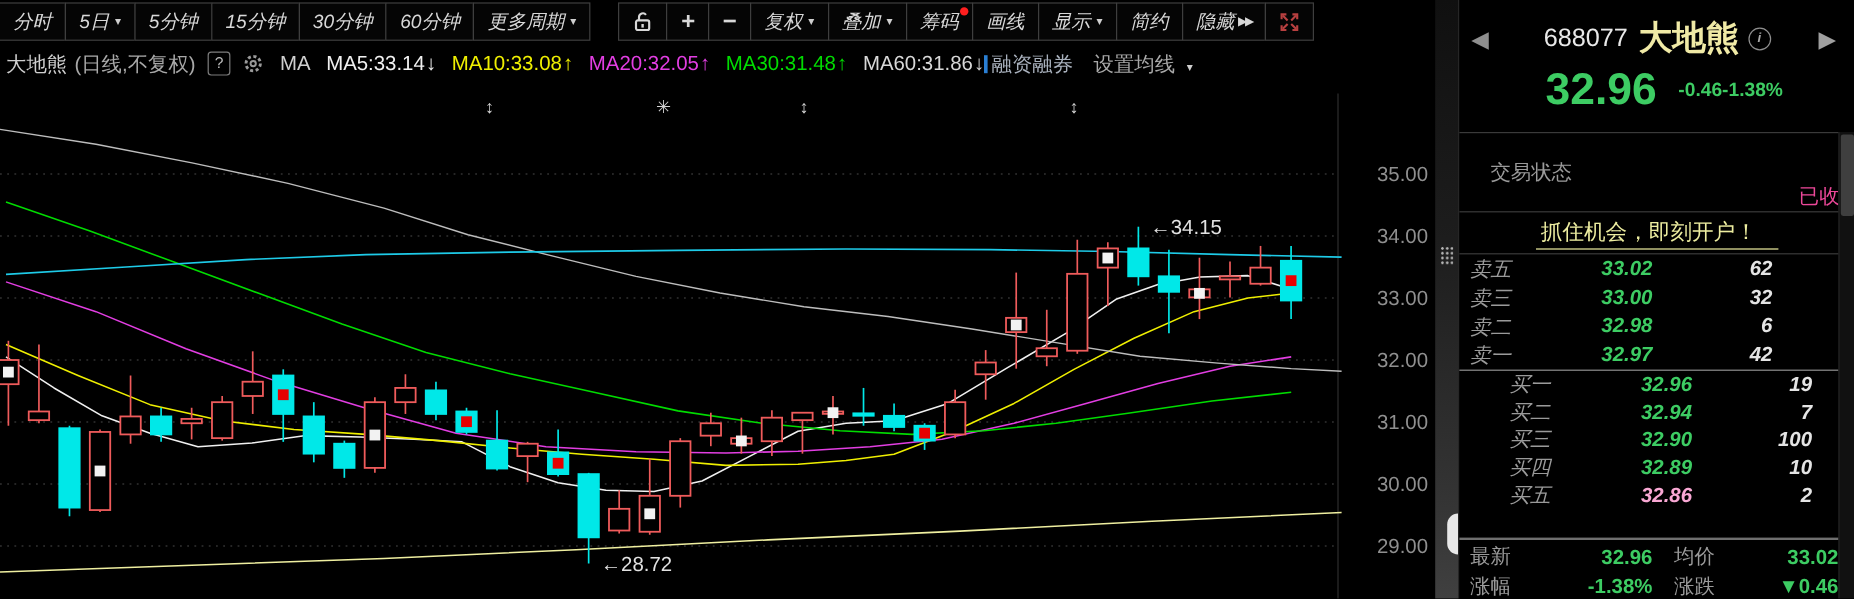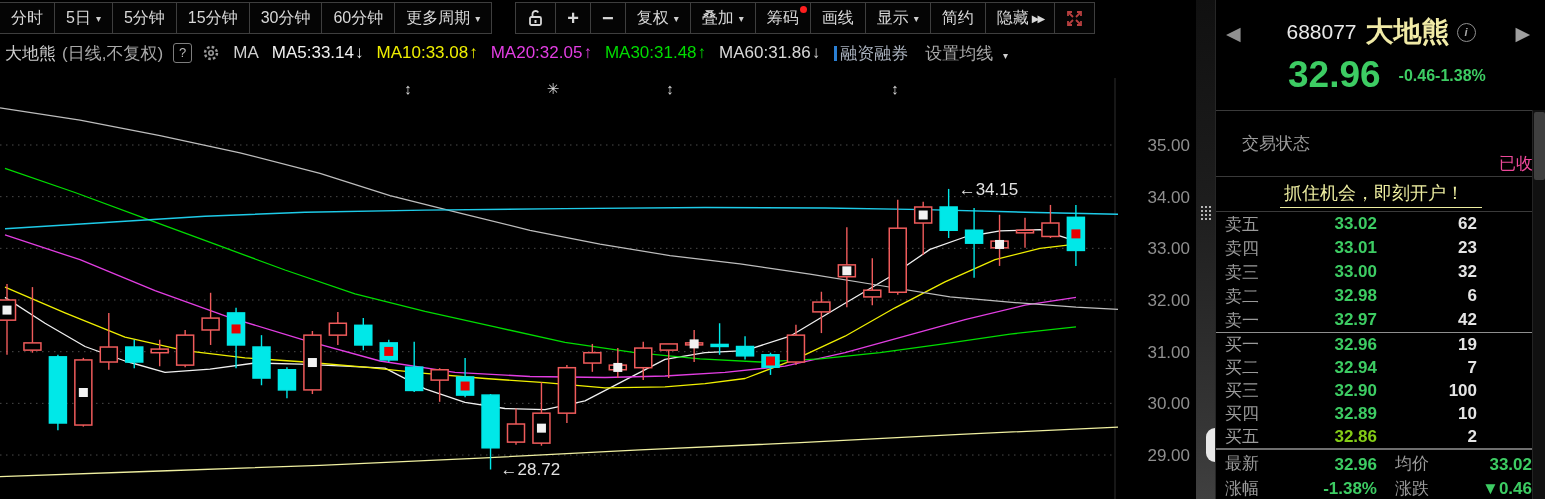--- a/index.html
+++ b/index.html
@@ -1,39 +1,39 @@
 <!DOCTYPE html>
 <html><head>
 <meta charset="utf-8">
 <style>
   html,body{margin:0;padding:0;background:#000;}
   #app{position:relative;width:1545px;height:499px;background:#000;overflow:hidden;
        font-family:"Liberation Sans","DejaVu Sans",sans-serif;-webkit-font-smoothing:antialiased;}
   
   #toolbar{position:absolute;top:0;left:0;width:1196px;height:36px;display:flex;align-items:flex-start;z-index:5;background:#000;}
-  .tb-group{display:flex;}
+  .tb-group{display:flex;font-style:italic;}
   .tb-btn{height:30px;margin-top:2px;margin-left:-1px;border:1px solid #3e3e3e;background:#050505;
           display:flex;align-items:center;justify-content:center;padding:0 11px;color:#d8d8d8;
           font-size:16px;position:relative;cursor:pointer;white-space:nowrap;}
   .tb-caret{font-size:10px;margin-left:5px;color:#cfcfcf;}
   .tb-suffix{font-size:10px;margin-left:3px;letter-spacing:-2px;color:#d8d8d8;}
   .tb-dot{position:absolute;top:3px;right:3px;width:7px;height:7px;border-radius:50%;background:#ff1f1f;}
   .tools{margin-left:24px;}
   
   #chart-header{position:absolute;top:36px;left:0;width:1196px;height:34px;display:flex;align-items:center;
                 z-index:5;background:#000;color:#c9c9c9;font-size:17px;white-space:nowrap;}
   #stock-title{margin-left:5px;color:#cfcfcf;}
   #chart-mode{margin-left:6px;color:#a8a8a8;}
   .hdr-box{margin-left:10px;border:1px solid #7d7d7d;border-radius:3px;color:#b9b9b9;font-size:13px;
            padding:0 5px;height:18px;line-height:18px;cursor:pointer;}
   .hdr-icon{margin-left:10px;display:flex;align-items:center;cursor:pointer;}
   #ma-label{margin-left:13px;color:#cfcfcf;}
   .ma-item{margin-left:13px;font-size:17px;}
   .ma-arrow{font-weight:bold;margin-left:1px;}
-  #margin-tab{margin-left:14px;display:flex;align-items:center;color:#a8b0bc;cursor:pointer;}
+  #margin-tab{display:flex;align-items:center;color:#a8b0bc;cursor:pointer;}
   .rz-bar{display:inline-block;width:3px;height:15px;background:#2a7fd4;margin-right:3px;}
   #ma-settings{margin-left:17px;color:#a8a8a8;cursor:pointer;}
   
   #splitter{position:absolute;left:1196px;top:0;width:19px;height:499px;z-index:6;cursor:col-resize;
             background:linear-gradient(180deg,#101010,#1d1d1d 40%,#353535 85%,#404040);}
   #splitter-grip{position:absolute;left:4px;top:205px;width:11px;height:16px;
      background-image:radial-gradient(#b5b5b5 1px,transparent 1.2px);background-size:4px 4px;}
   #splitter-handle{position:absolute;right:0;top:428px;width:9px;height:34px;background:#e8e8e8;
      border-radius:17px 0 0 17px;}
   
@@ -51,24 +51,24 @@
   #last-price{margin-left:72px;font-size:37px;font-weight:bold;}
   .chg-col{margin-left:18px;display:flex;flex-direction:row;font-size:16px;font-weight:bold;line-height:19px;}
   .p-row{position:absolute;left:0;width:330px;display:flex;align-items:center;font-size:17px;}
   .p-status{top:110px;height:33px;border-top:1px solid #3a3a3a;border-bottom:1px solid #3a3a3a;justify-content:space-between;padding:16px;}
   .p-ad{top:177px;height:34px;border-bottom:1px solid #3a3a3a;justify-content:center;}
   #ad-link{color:#ededa0;font-size:18px;border-bottom:1px solid #ededa0;padding:0 18px 2px 4px;cursor:pointer;}
   .glabel{color:#9a9a9a;}
   .gval{font-weight:bold;}
   .wht{color:#ec4899;margin-top:40px;}
   .pl10{padding-left:10px;} .pr12{padding-right:12px;}
-  #orderbook{position:absolute;top:212px;left:0;width:330px;}
+  #orderbook{position:absolute;top:212px;left:0;width:330px;font-style:italic;}
   #asks{border-bottom:1px solid #8f8f8f;}
   .ob-row{display:flex;height:24px;align-items:center;font-size:17px;cursor:pointer;}
-  #bids .ob-row{height:23px;}
+  #bids .ob-row{height:23px;margin-left:33px;}
   .ob-label{width:56px;padding-left:9px;color:#9a9a9a;}
   .ob-price{width:96px;text-align:right;font-weight:bold;}
   .ob-vol{width:100px;text-align:right;color:#e4e4e4;font-weight:bold;}
   .p-thick{position:absolute;top:448px;left:0;width:330px;border-top:2px solid #6f6f6f;}
   .kv{position:absolute;left:0;width:330px;display:flex;align-items:center;font-size:17px;}
   .kv .l1{width:56px;padding-left:9px;}
   .kv .v1{width:96px;text-align:right;}
   .kv .l2{width:62px;padding-left:18px;}
   .kv .v2{flex:1;text-align:right;padding-right:14px;}
   #scrollbar{position:absolute;right:0;top:110px;bottom:0;width:13px;background:#111;border-left:1px solid #242424;}
@@ -342,25 +342,20 @@
       <span id="ad-link">抓住机会，即刻开户！</span>
     </div>
     <div id="orderbook">
       <div id="asks">
           <div class="ob-row">
             <span class="ob-label">卖五</span>
             <span class="ob-price" style="color: rgb(61, 204, 99);">33.02</span>
             <span class="ob-vol">62</span>
           </div>
           <div class="ob-row">
-            <span class="ob-label">卖四</span>
-            <span class="ob-price" style="color: rgb(61, 204, 99);">33.01</span>
-            <span class="ob-vol">23</span>
-          </div>
-          <div class="ob-row">
             <span class="ob-label">卖三</span>
             <span class="ob-price" style="color: rgb(61, 204, 99);">33.00</span>
             <span class="ob-vol">32</span>
           </div>
           <div class="ob-row">
             <span class="ob-label">卖二</span>
             <span class="ob-price" style="color: rgb(61, 204, 99);">32.98</span>
             <span class="ob-vol">6</span>
           </div>
           <div class="ob-row">
@@ -385,21 +380,21 @@
             <span class="ob-price" style="color: rgb(61, 204, 99);">32.90</span>
             <span class="ob-vol">100</span>
           </div>
           <div class="ob-row">
             <span class="ob-label">买四</span>
             <span class="ob-price" style="color: rgb(61, 204, 99);">32.89</span>
             <span class="ob-vol">10</span>
           </div>
           <div class="ob-row">
             <span class="ob-label">买五</span>
-            <span class="ob-price" style="color: #84cc16;">32.86</span>
+            <span class="ob-price" style="color: #f9a8d4;">32.86</span>
             <span class="ob-vol">2</span>
           </div>
         </div>
     </div>
     <div class="p-thick"></div>
     <div class="kv" style="top:452px;height:23px;align-items:flex-end;">
       <span class="glabel l1">最新</span>
       <span class="grn gval v1" style="color: rgb(61, 204, 99);">32.96</span>
       <span class="glabel l2">均价</span>
       <span class="grn gval v2" style="color: rgb(61, 204, 99);">33.02</span>

